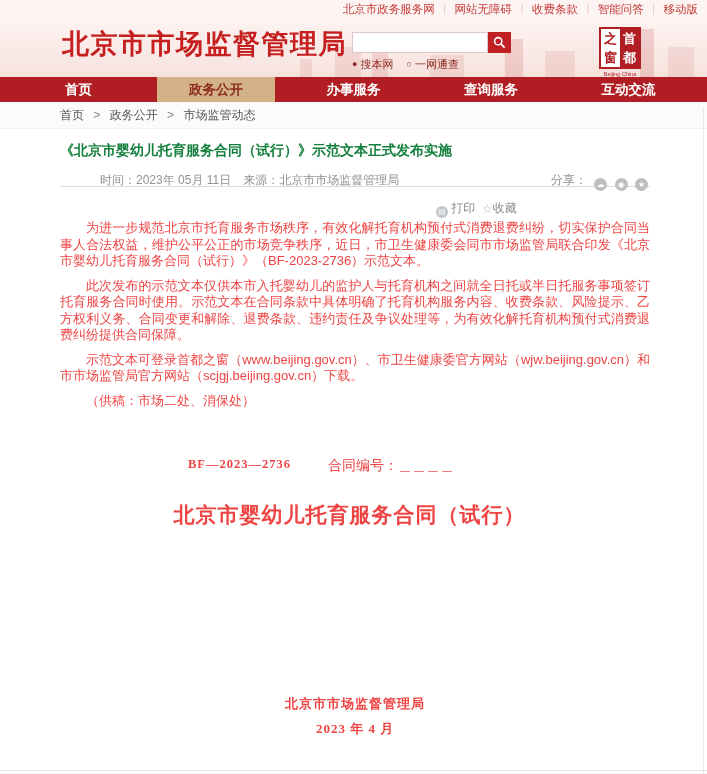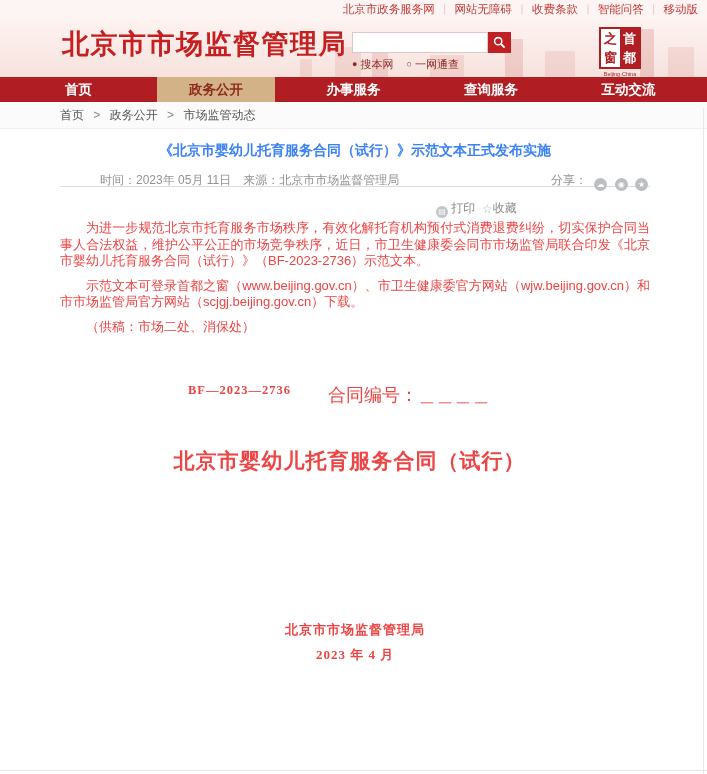--- a/index.html
+++ b/index.html
@@ -71,21 +71,21 @@
   
   .breadcrumb{
     height:26px;line-height:26px;background:#fbfbfb;border-bottom:1px solid #f0f0f0;
     padding-left:60px;font-size:12px;color:#555;
   }
   .breadcrumb a{color:#555;text-decoration:none;cursor:pointer;}
   .breadcrumb .bsep{margin:0 6px;color:#888;}
   
   .content{padding:0 57px 0 60px;position:relative;}
   .art-title{
-    margin-top:13px;text-align:center;font-size:14px;font-weight:bold;color:#3b82f6;
+    margin-top:13px;text-align:left;font-size:14px;font-weight:bold;color:#15803d;
   }
   .meta{position:relative;height:44px;margin-top:10px;font-size:12px;color:#929292;}
   .meta-left{position:absolute;left:0;top:2px;white-space:nowrap;margin-left:40px;}
   .meta-left b{font-weight:normal;color:#929292;}
   .meta-divider{position:absolute;left:0;right:0;top:16px;border-top:1px solid #dcdcdc;}
   .meta-font{position:absolute;left:330px;top:2px;width:70px;line-height:14px;}
   .meta-font .fline{display:block;white-space:nowrap;}
   .meta-font .fsize{cursor:pointer;}
   .meta-actions{position:absolute;left:376px;top:30px;white-space:nowrap;color:#8a8a8a;}
   .icon-dot{
@@ -103,25 +103,25 @@
   .paras p{
     margin:0 0 8px 0;font-size:13px;line-height:16.5px;color:#ef4444;text-indent:2em;
     text-align:justify;
   }
   
   .scan{
     position:relative;height:332px;margin-top:32px;
     font-family:"Liberation Serif","DejaVu Serif",serif;color:#ef4444;background:#fff;
   }
   .scan-code{position:absolute;left:128px;top:16px;font-size:12.5px;font-weight:bold;letter-spacing:1px;}
-  .scan-cno{position:absolute;left:268px;top:16px;font-size:18px;}
+  .scan-cno{position:absolute;left:268px;top:16px;font-size:14px;}
   .scan-blank{letter-spacing:0;}
   .scan-title{
     position:absolute;left:0;right:11px;top:60px;text-align:center;
-    font-size:21px;font-weight:bold;letter-spacing:1px;margin-top:20px;
+    font-size:21px;font-weight:bold;letter-spacing:1px;
   }
   .scan-footer{position:absolute;left:0;right:0;top:250px;text-align:center;}
   .scan-footer div{font-size:13px;font-weight:600;line-height:25px;letter-spacing:1px;}
   
   .right-line{position:absolute;top:108px;bottom:0;right:3px;width:1px;background:#e9e9e9;}
   .bottom-line{position:absolute;left:0;right:0;bottom:3px;border-top:1px solid #e2e6ea;}
 </style>
 </head>
 <body>
 
@@ -206,20 +206,21 @@
     <div class="meta-share">
       <span>分享：</span>
       <span class="share-ic">☁</span>
       <span class="share-ic">◉</span>
       <span class="share-ic">★</span>
     </div>
   </div>
 
   <div class="paras">
     <p>为进一步规范北京市托育服务市场秩序，有效化解托育机构预付式消费退费纠纷，切实保护合同当事人合法权益，维护公平公正的市场竞争秩序，近日，市卫生健康委会同市市场监管局联合印发《北京市婴幼儿托育服务合同（试行）》（BF-2023-2736）示范文本。</p>
+    <p>此次发布的示范文本仅供本市入托婴幼儿的监护人与托育机构之间就全日托或半日托服务事项签订托育服务合同时使用。示范文本在合同条款中具体明确了托育机构服务内容、收费条款、风险提示、乙方权利义务、合同变更和解除、退费条款、违约责任及争议处理等，为有效化解托育机构预付式消费退费纠纷提供合同保障。</p>
     <p>示范文本可登录首都之窗（www.beijing.gov.cn）、市卫生健康委官方网站（wjw.beijing.gov.cn）和市市场监管局官方网站（scjgj.beijing.gov.cn）下载。</p>
     <p>（供稿：市场二处、消保处）</p>
   </div>
 
   <div class="scan">
     <div class="scan-code">BF—2023—2736</div>
     <div class="scan-cno">
       <span>合同编号：</span><span class="scan-blank">＿＿＿＿</span>
     </div>
     <div class="scan-title">北京市婴幼儿托育服务合同（试行）</div>

